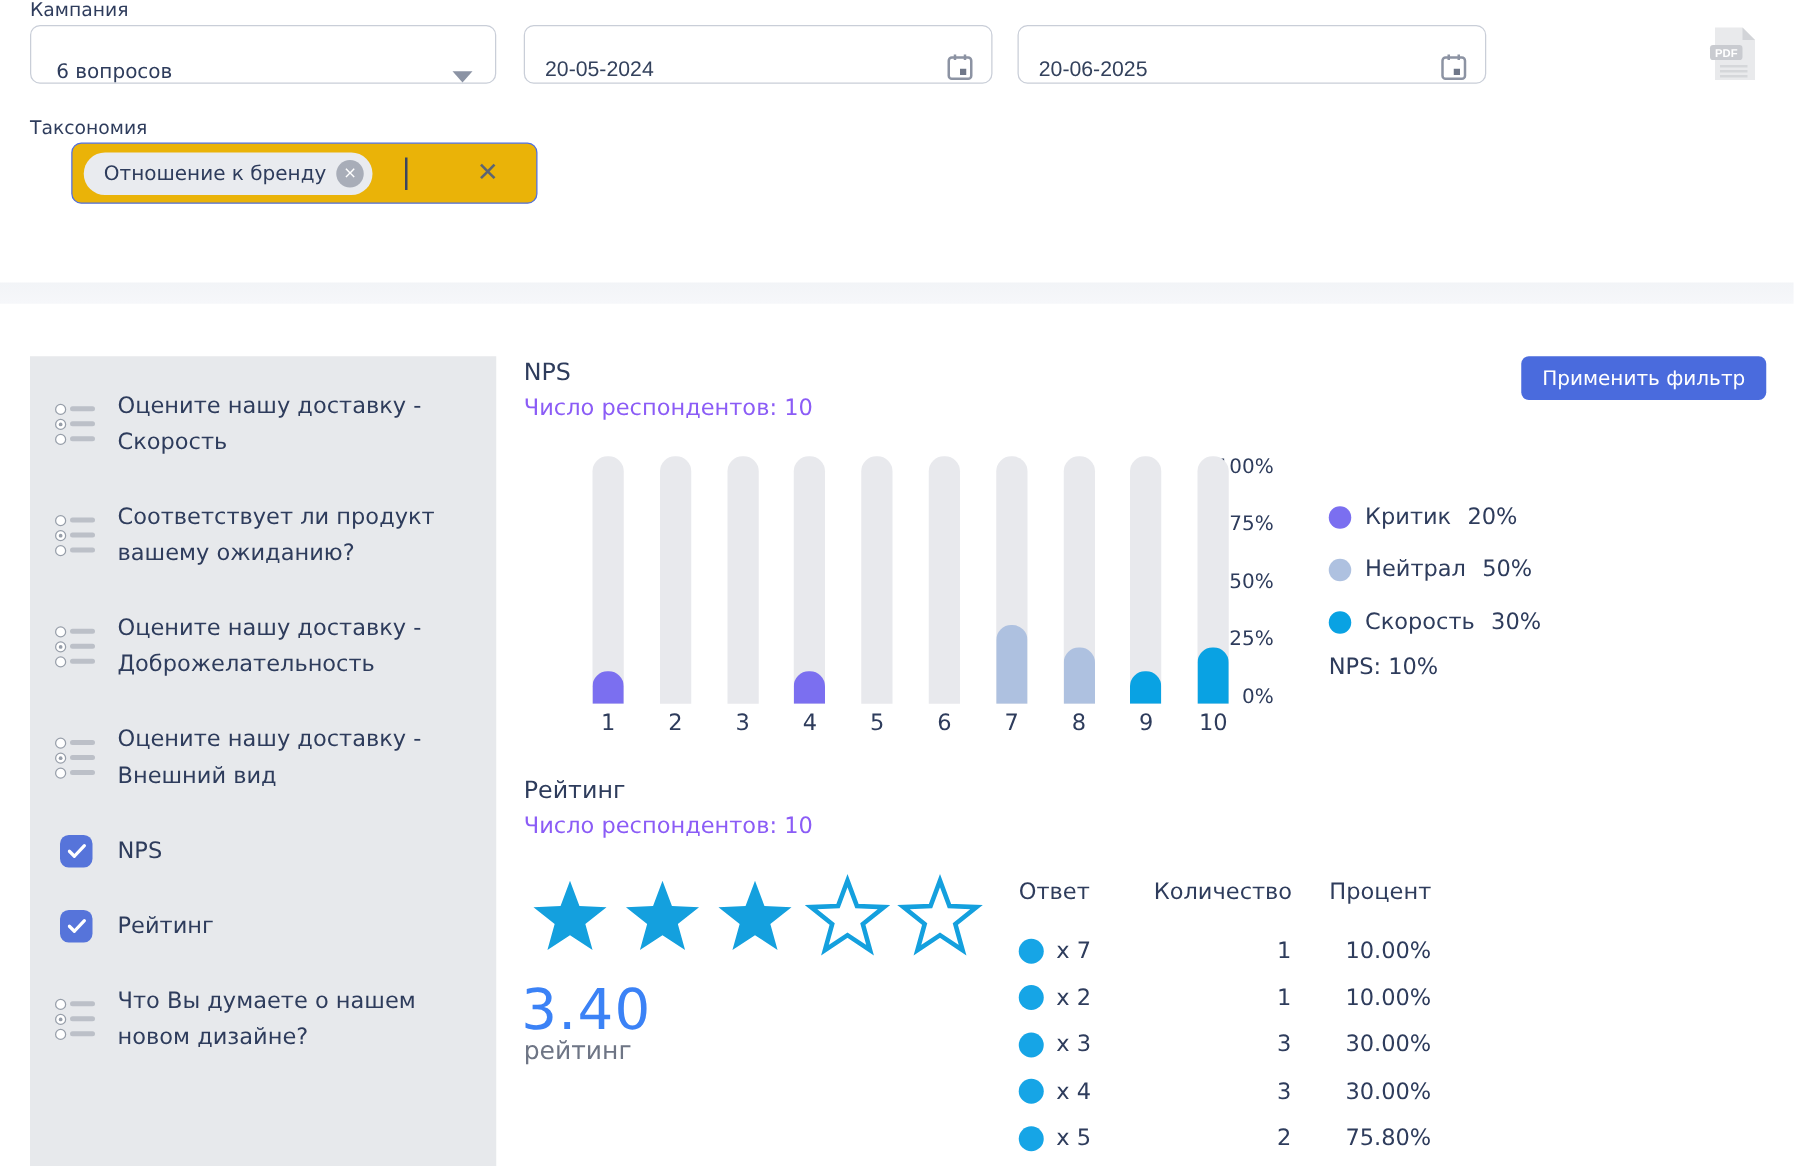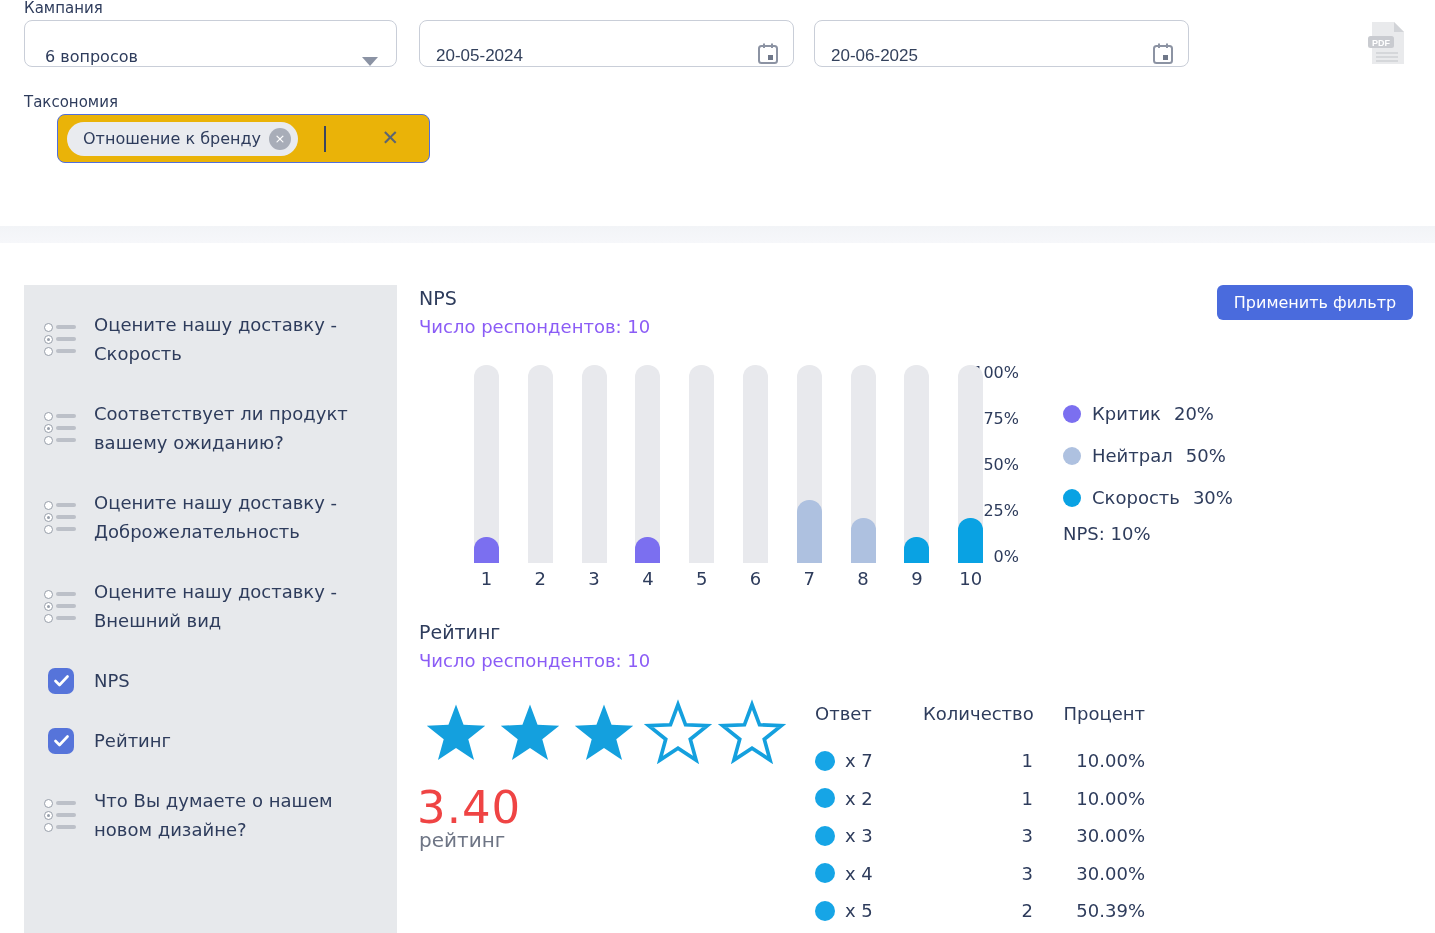--- a/index.html
+++ b/index.html
@@ -65,21 +65,21 @@
 
   .legend { left:1063px; top:403px; display:flex; flex-direction:column; gap:21px; }
   .leg-item { display:flex; align-items:center; gap:11px; font-size:18px; }
   .leg-dot { width:18px; height:18px; border-radius:50%; }
   .leg-val { margin-left:2px; }
   .nps-footer { left:1063px; top:523px; font-size:18px; color:#2e3c5c; }
 
   
   .stars { left:421px; top:698px; display:flex; gap:4px; }
   .stars svg { display:block; }
-  .rating-value { left:417px; top:781px; font-size:45px; color:#ef4444; letter-spacing:1px; }
+  .rating-value { left:417px; top:781px; font-size:45px; color:#3b82f6; letter-spacing:1px; }
   .rating-caption { left:419px; top:828px; font-size:20px; color:#6e7585; }
 
   .rtable { left:815px; top:703px; width:330px; }
   .rtable .hrow { display:flex; font-size:18px; color:#2e3c5c; margin-bottom:18px; }
   .rtable .hrow .h1 { width:108px; }
   .rtable .hrow .h2 { width:110px; text-align:right; }
   .rtable .hrow .h3 { width:112px; text-align:right; }
   .rtable .drow { display:flex; align-items:center; height:37.5px; font-size:18px; }
   .rtable .c1 { width:108px; display:flex; align-items:center; gap:10px; }
   .rtable .c2 { width:110px; text-align:right; }
@@ -409,18 +409,18 @@
     </span>
     <span class="c2">3</span>
     <span class="c3">30.00%</span>
   </div>
         <div class="drow">
     <span class="c1">
       <span class="dot20"></span>
       <span>x 5</span>
     </span>
     <span class="c2">2</span>
-    <span class="c3">50.39%</span>
+    <span class="c3">75.80%</span>
   </div>
       </div>
   </div>
 
 </div>
 
 </body></html>

